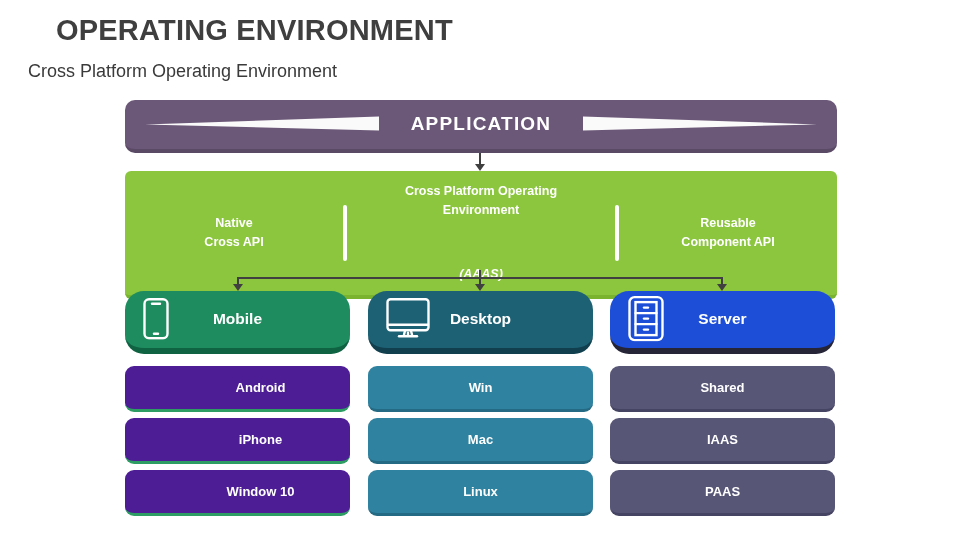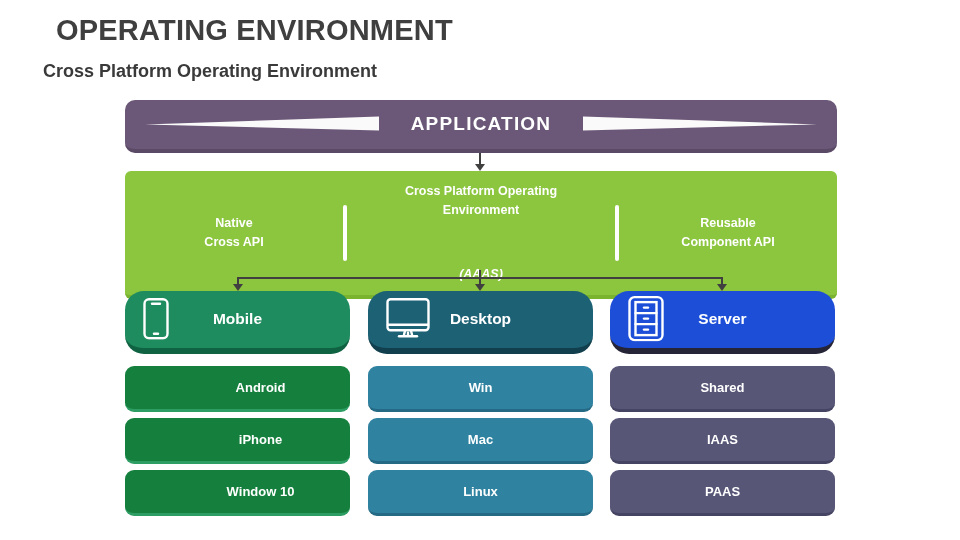--- a/index.html
+++ b/index.html
@@ -16,23 +16,23 @@
     position: absolute;
     left: 38px; top: 14px;
     font-size: 29px;
     font-weight: 700;
     letter-spacing: 0.2px;
     color: #3f3f3f;
     margin-left: 18px;
   }
   .slide-subtitle {
     position: absolute;
-    left: 43px; top: 61px;
+    left: 28px; top: 61px;
     font-size: 18px;
-    font-weight: 700;
+    font-weight: 400;
     color: #3a3a3a;
   }
   
   .app-banner {
     position: absolute;
     left: 125px; top: 100px;
     width: 712px; height: 53px;
     background: #6b5777;
     border-bottom: 4px solid #5b4a66;
     border-radius: 10px;
@@ -117,21 +117,21 @@
     position: absolute;
     width: 225px; height: 46px;
     border-radius: 9px;
     color: #ffffff;
     font-size: 13px;
     font-weight: 700;
     display: flex;
     align-items: center;
     justify-content: center;
   }
-  .col-mobile  { left: 125px; background: #15803d; border-bottom: 3px solid #2e9d64; padding-left: 46px; }
+  .col-mobile  { left: 125px; background: #4c1d95; border-bottom: 3px solid #2e9d64; padding-left: 46px; }
   .col-desktop { left: 368px; background: #2f82a0; border-bottom: 3px solid #246a84; }
   .col-server  { left: 610px; background: #575677; border-bottom: 3px solid #454463; }
   .row-0 { top: 366px; }
   .row-1 { top: 418px; }
   .row-2 { top: 470px; }
   svg { display: block; }
 </style>
 </head>
 <body>
 

